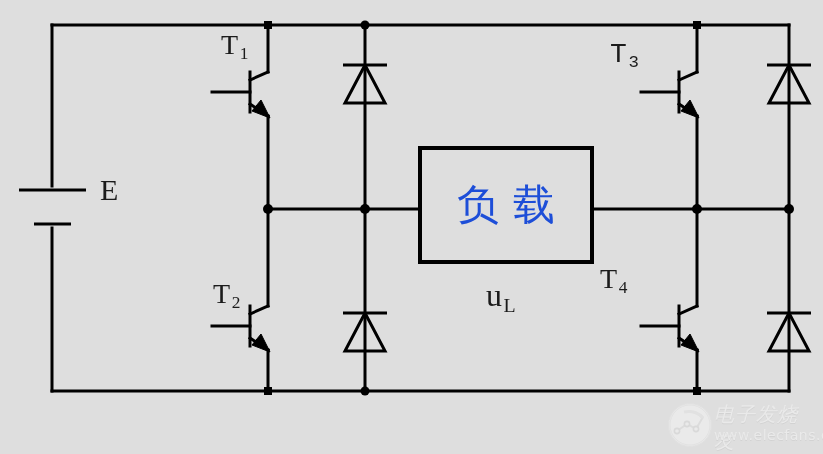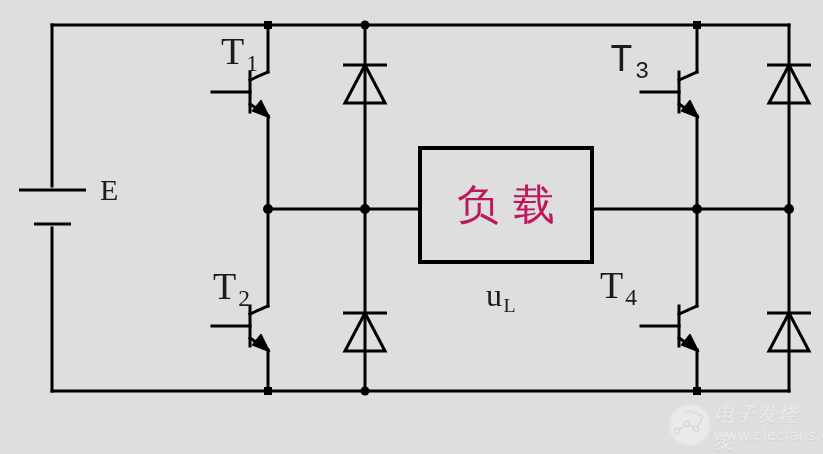--- a/index.html
+++ b/index.html
@@ -61,35 +61,35 @@
     user-select: none;
   }
   .lbl sub {
     font-size: 0.62em;
     vertical-align: baseline;
     position: relative;
     top: 0.28em;
     left: 0.07em;
   }
   .dev-label {
-    font-size: 38px;
+    font-size: 28px;
     letter-spacing: 0.5px;
   }
   .src-label {
     font-size: 30px;
   }
   .out-label {
     font-size: 32px;
   }
   .load-text {
     position: absolute;
     display: flex;
     align-items: center;
     justify-content: center;
-    color: #be185d;
+    color: #1d4ed8;
     font-family: "DejaVu Sans", "Liberation Sans", sans-serif;
     font-size: 42px;
     letter-spacing: 14px;
     text-indent: 14px;
     user-select: none;
   }
   
   #watermark {
     position: absolute;
     left: 668px;
@@ -232,21 +232,21 @@
     <rect class="node" x="693" y="387" width="8" height="8"></rect>
 
   </svg>
 
   <div class="lbl src-label" style="left:100px; top:173px;">E</div>
 
   <div class="lbl dev-label" style="left:221px; top:29px;">
     <span>T</span><sub>1</sub>
   </div>
 
-  <div class="lbl dev-label" style="left:213px; top:264px;text-align:right;">
+  <div class="lbl dev-label" style="left:213px; top:278px;text-align:right;">
     <span>T</span><sub>2</sub>
   </div>
 
   <div class="lbl dev-label" style="left:610px; top:39px;font-family:Liberation Mono, monospace;">
     <span>T</span><sub>3</sub>
   </div>
 
   <div class="lbl dev-label" style="left:600px; top:263px;">
     <span>T</span><sub>4</sub>
   </div>

